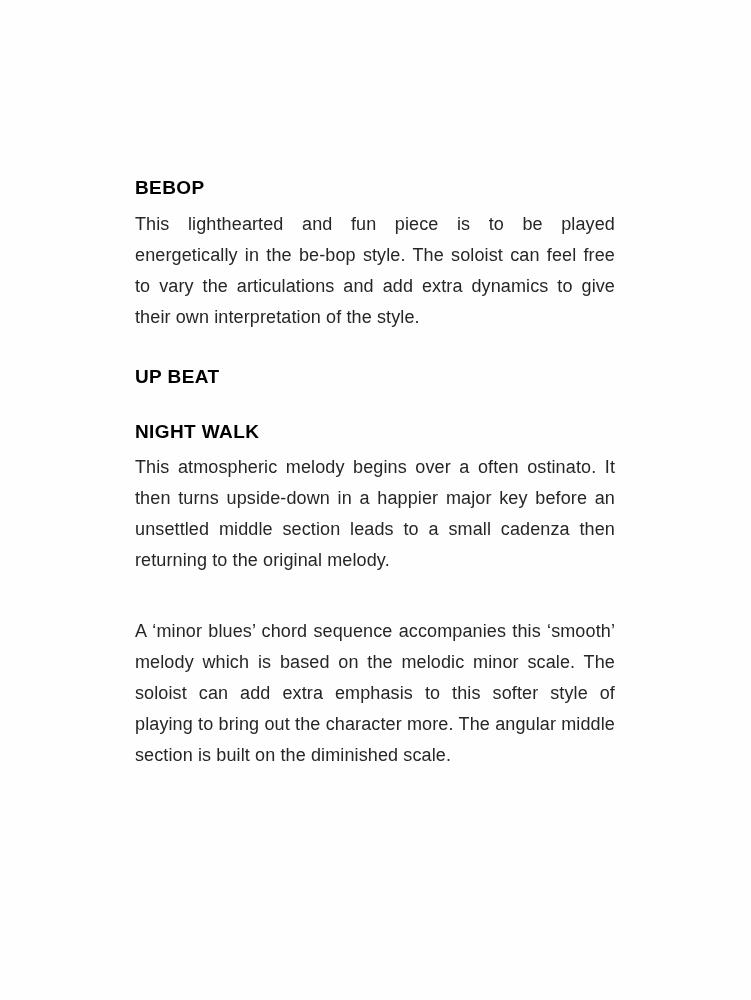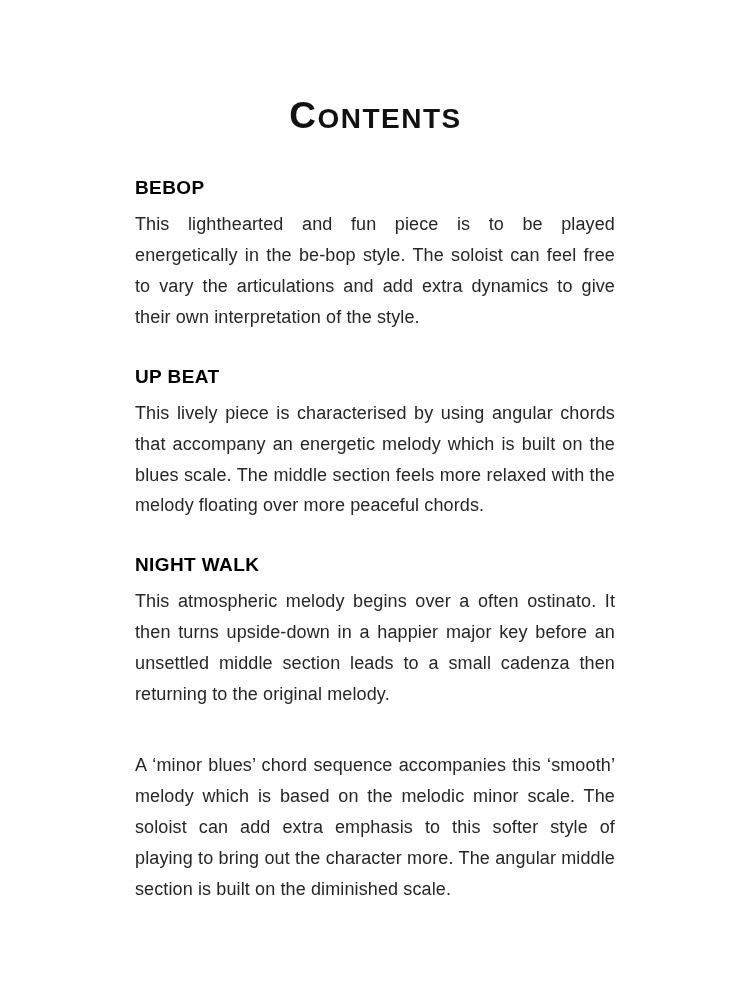--- a/index.html
+++ b/index.html
@@ -67,32 +67,30 @@
     letter-spacing: 0.12px;
     width: 480px;
   }
   .entry.spaced-lg { margin-bottom: 40px; }
 </style>
 </head>
 <body>
 
 <div class="page">
 
-  <div class="page-title"><span>C</span><span class="small-caps">ONTENTS</span></div>
 
   <div class="content">
 
     <div class="entry">
       <h2 class="entry-title">BEBOP</h2>
       <p class="entry-desc">This lighthearted and fun piece is to be played energetically in the be-bop style.  The soloist can feel free to vary the articulations and add extra dynamics to give their own interpretation of the style.</p>
     </div>
 
     <div class="entry">
       <h2 class="entry-title">UP BEAT</h2>
-      <p class="entry-desc">This lively piece is characterised by using angular chords that accompany an energetic melody which is built on the blues scale. The middle section feels more relaxed with the melody floating over more peaceful chords.</p>
     </div>
 
     <div class="entry">
       <h2 class="entry-title">NIGHT WALK</h2>
       <p class="entry-desc">This atmospheric melody begins over a often ostinato. It then turns upside-down in a happier major key before an unsettled middle section leads to a small cadenza then returning to the original melody.</p>
     </div>
 
     <div class="entry spaced-lg">
     </div>
 

